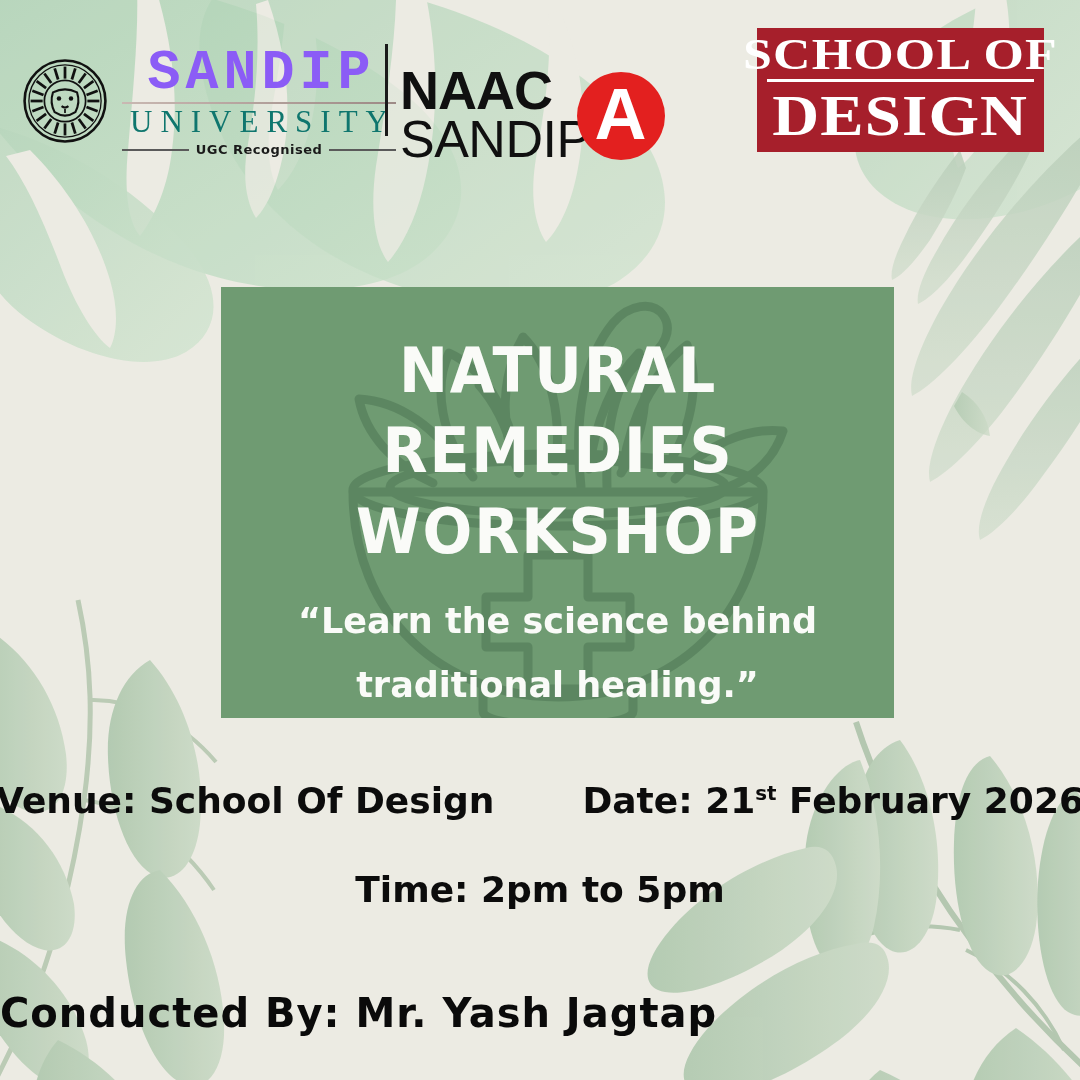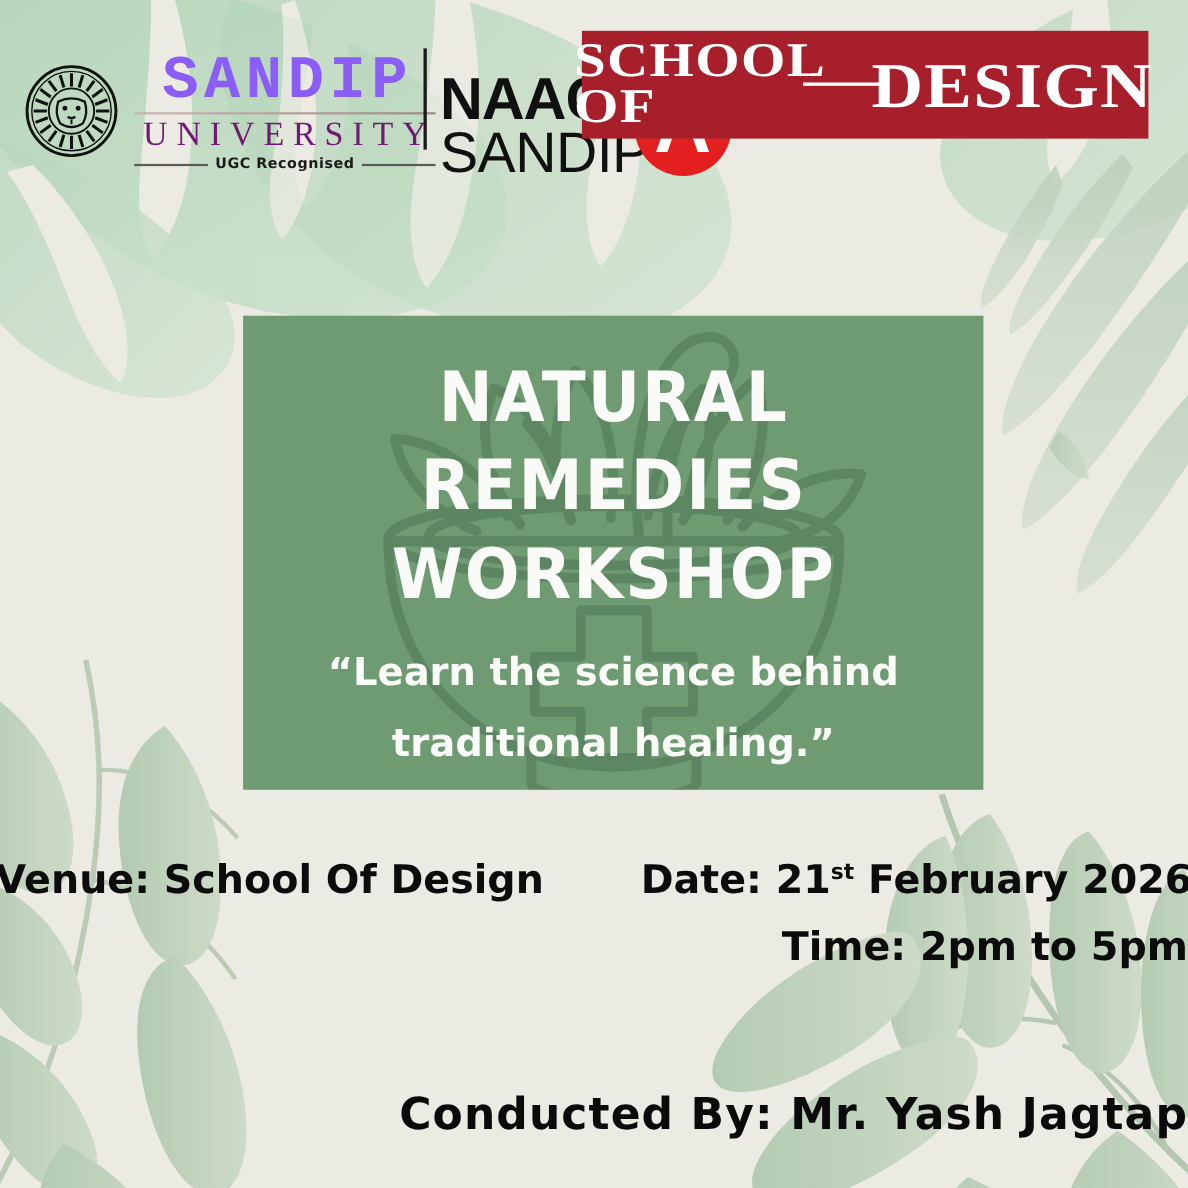--- a/index.html
+++ b/index.html
@@ -59,21 +59,21 @@
   .sandip-rule {
     width: 100%;
     height: 2px;
     background: linear-gradient(to right, #c9b8b2, #9d8a86);
     margin: 1px 0 2px 0;
   }
   .sandip-univ {
     font-family: "Liberation Serif", serif;
     font-size: 31px;
     letter-spacing: 8px;
-    color: #701a75;
+    color: #0f766e;
     padding-left: 8px;
   }
   .ugc-row {
     display: flex;
     align-items: center;
     margin-top: 6px;
     width: 100%;
   }
   .ugc-dash { flex: 1; height: 2px; background: #5a5a5a; }
   .ugc-text {
@@ -140,21 +140,21 @@
     margin-top: -4px;
   }
 
   .sod-logo {
     position: absolute;
     right: 36px;
     top: 28px;
     background: #A61F2B;
     padding: 6px 10px 8px 10px;
     display: flex;
-    flex-direction: row;
+    flex-direction: column;
     align-items: center;
     line-height: 0.96;
   }
   .sod-line {
     font-family: "Liberation Serif", serif;
     font-weight: bold;
     color: #ffffff;
     letter-spacing: 1px;
   }
   .sod-line.l1 { font-size: 44px; transform: scaleX(1.18); transform-origin: center; }
@@ -180,21 +180,21 @@
     height: 431px;
     opacity: 0.38;
   }
   .panel-art svg { display: block; width: 100%; height: 100%; }
   .panel-text {
     position: absolute;
     inset: 0;
     display: flex;
     flex-direction: column;
     align-items: center;
-    justify-content: center;
+    justify-content: flex-end;
     padding-top: 26px;
     box-sizing: border-box;
   }
   .panel-title {
     font-family: "DejaVu Sans", sans-serif;
     font-weight: bold;
     font-size: 63px;
     line-height: 1.28;
     letter-spacing: 2px;
     color: #FAFBF8;
@@ -222,41 +222,41 @@
     width: 1080px;
   }
   .detail-row-1 {
     display: flex;
     justify-content: center;
     align-items: baseline;
     gap: 88px;
   }
   .detail-row-2 {
     display: flex;
-    justify-content: flex-end;
-    margin-top: 20px;
+    justify-content: center;
+    margin-top: 48px;
   }
   .detail-text {
     font-family: "DejaVu Sans", sans-serif;
     font-weight: bold;
     font-size: 36px;
     color: #0C0C0C;
     white-space: nowrap;
   }
   .detail-text sup {
     font-size: 0.55em;
     vertical-align: super;
     margin-top: 32px;
   }
   .conductor {
     position: absolute;
     left: 0;
     top: 990px;
     width: 1080px;
-    text-align: right;
+    text-align: left;
   }
   .conductor-text {
     font-family: "DejaVu Sans", sans-serif;
     font-weight: bold;
     font-size: 40px;
     letter-spacing: 1px;
     color: #0A0A0A;
   }
 </style>
 </head>

